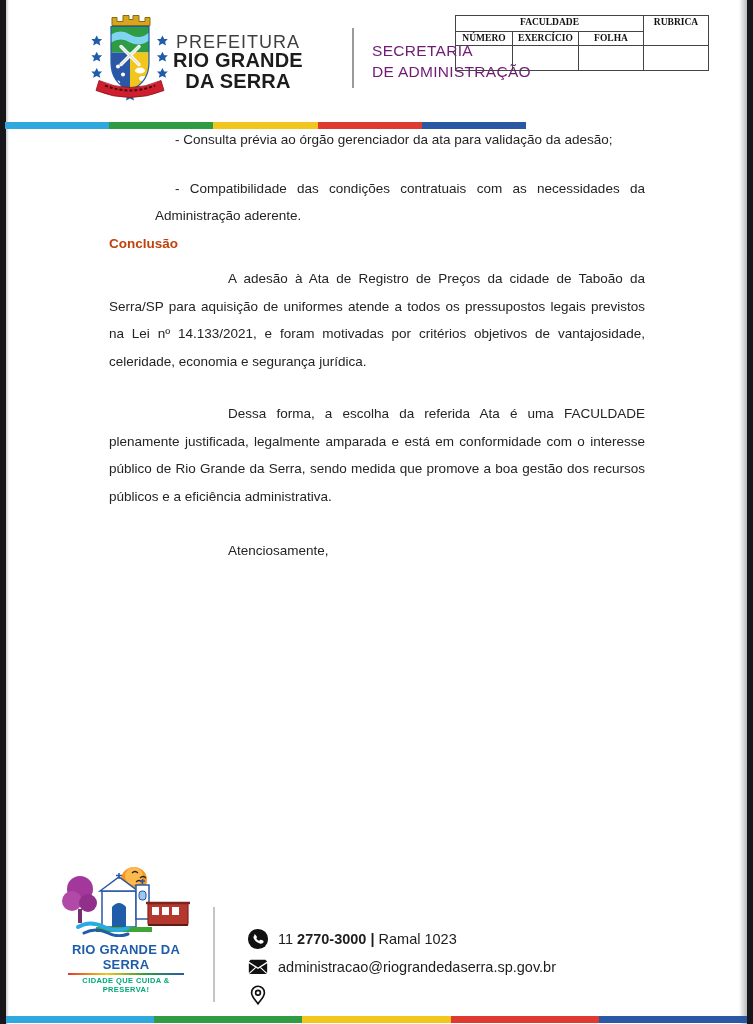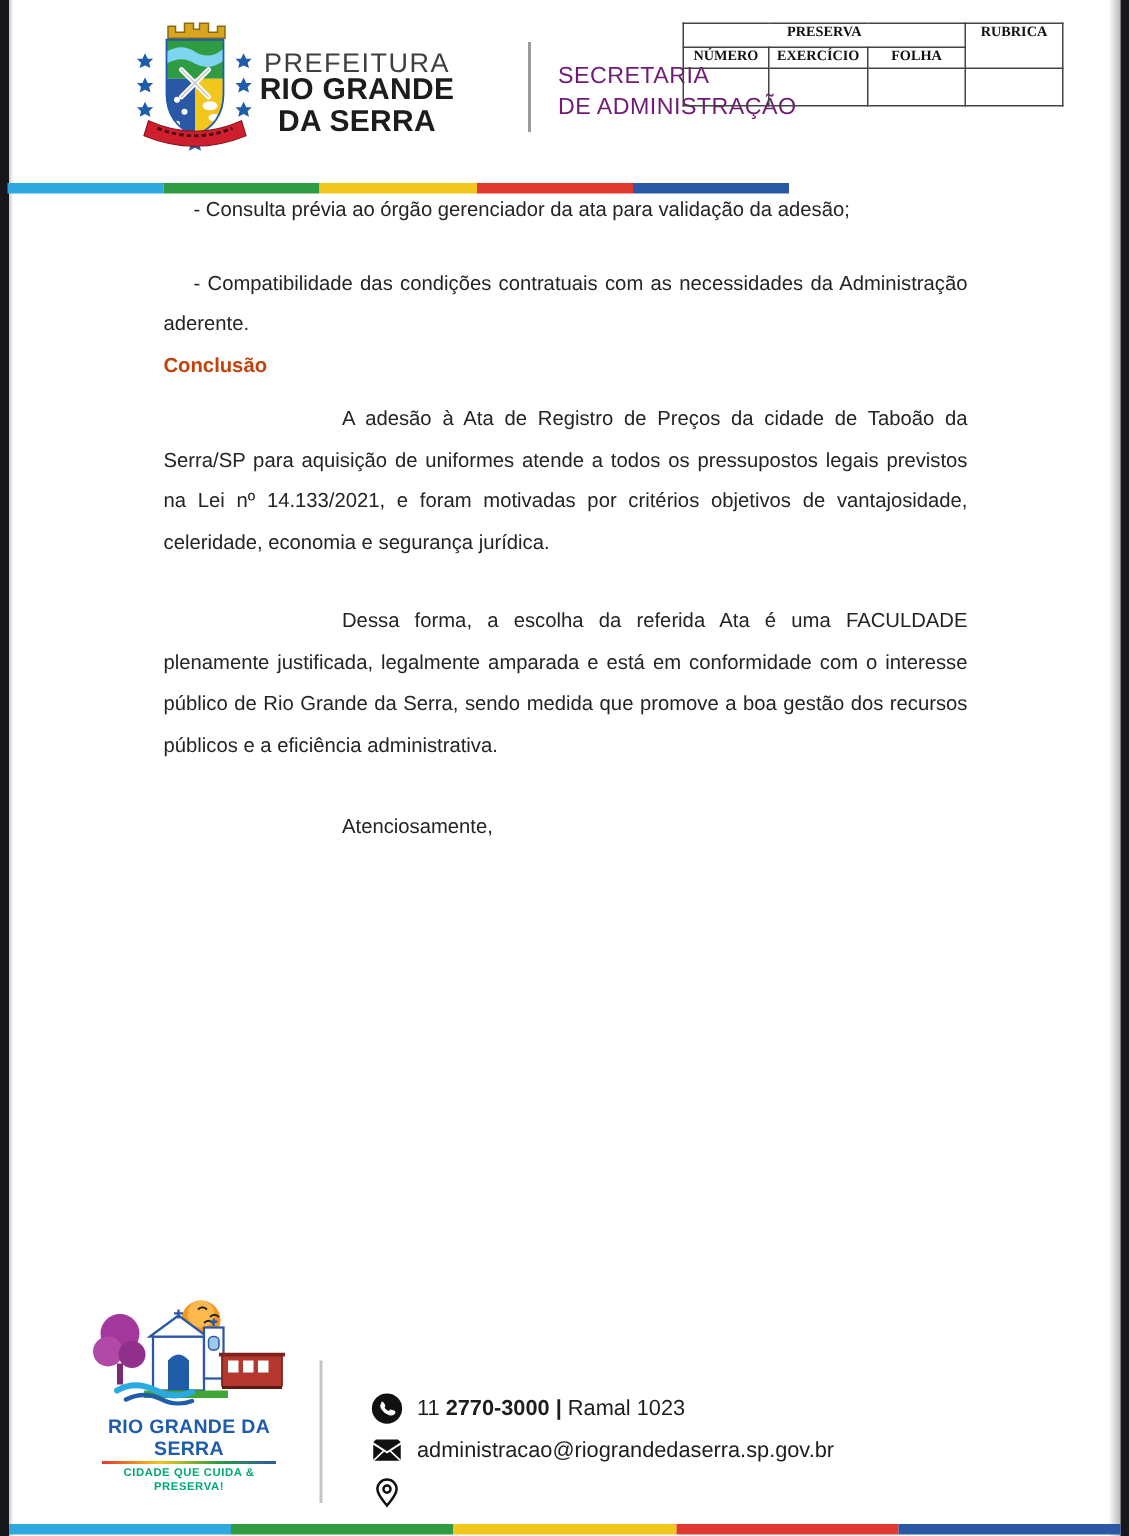--- a/index.html
+++ b/index.html
@@ -33,21 +33,21 @@
   tr.r1 td{height:15px;} tr.r2 td{height:13px;} tr.r3 td{height:24px;}
 
   
   .stripe{display:flex;position:absolute;}
   .stripe>div{flex:1;height:100%;}
   .stripe-top{left:5px;top:122px;width:521px;height:7px;}
   .stripe-bottom{left:6px;right:6px;bottom:1px;height:7px;}
 
   
   .body-text{position:absolute;left:109px;top:126px;width:536px;font-size:13.5px;line-height:27.5px;color:#242424;}
-  .bullet{text-align:justify;text-indent:20px;}
+  .bullet{text-align:justify;text-indent:20px;margin-left:46px;}
   .bullet+.bullet{margin-top:21px;}
   .section-title{font-weight:bold;margin-top:0;color:#c2410c;}
   .para{text-align:justify;text-indent:119px;margin-top:8px;}
   .para2{margin-top:25px;}
   .closing{margin-top:27px;text-indent:119px;}
 
   
   .flogo{position:absolute;left:60px;top:865px;width:132px;text-align:center;}
   .flogo-name{font-size:13px;font-weight:800;color:#1f5ca9;letter-spacing:0.2px;margin-top:1px;}
   .flogo-bar{height:2px;margin:1px 8px 1px 8px;
@@ -116,21 +116,21 @@
   <div class="hdr-divider"></div>
 
   <div class="dept">
     <div>SECRETARIA</div>
     <div>DE ADMINISTRAÇÃO</div>
   </div>
 
   <table class="process">
     <tbody>
         <tr class="r1">
-      <td colspan="3" class="pc">PRESERVA</td>
+      <td colspan="3" class="pc">FACULDADE</td>
       <td rowspan="2" class="c4">RUBRICA</td>
     </tr>
     <tr class="r2">
       <td class="c1">NÚMERO</td>
       <td class="c2">EXERCÍCIO</td>
       <td class="c3">FOLHA</td>
     </tr>
     <tr class="r3">
       <td class="c1"></td>
       <td class="c2"></td>

